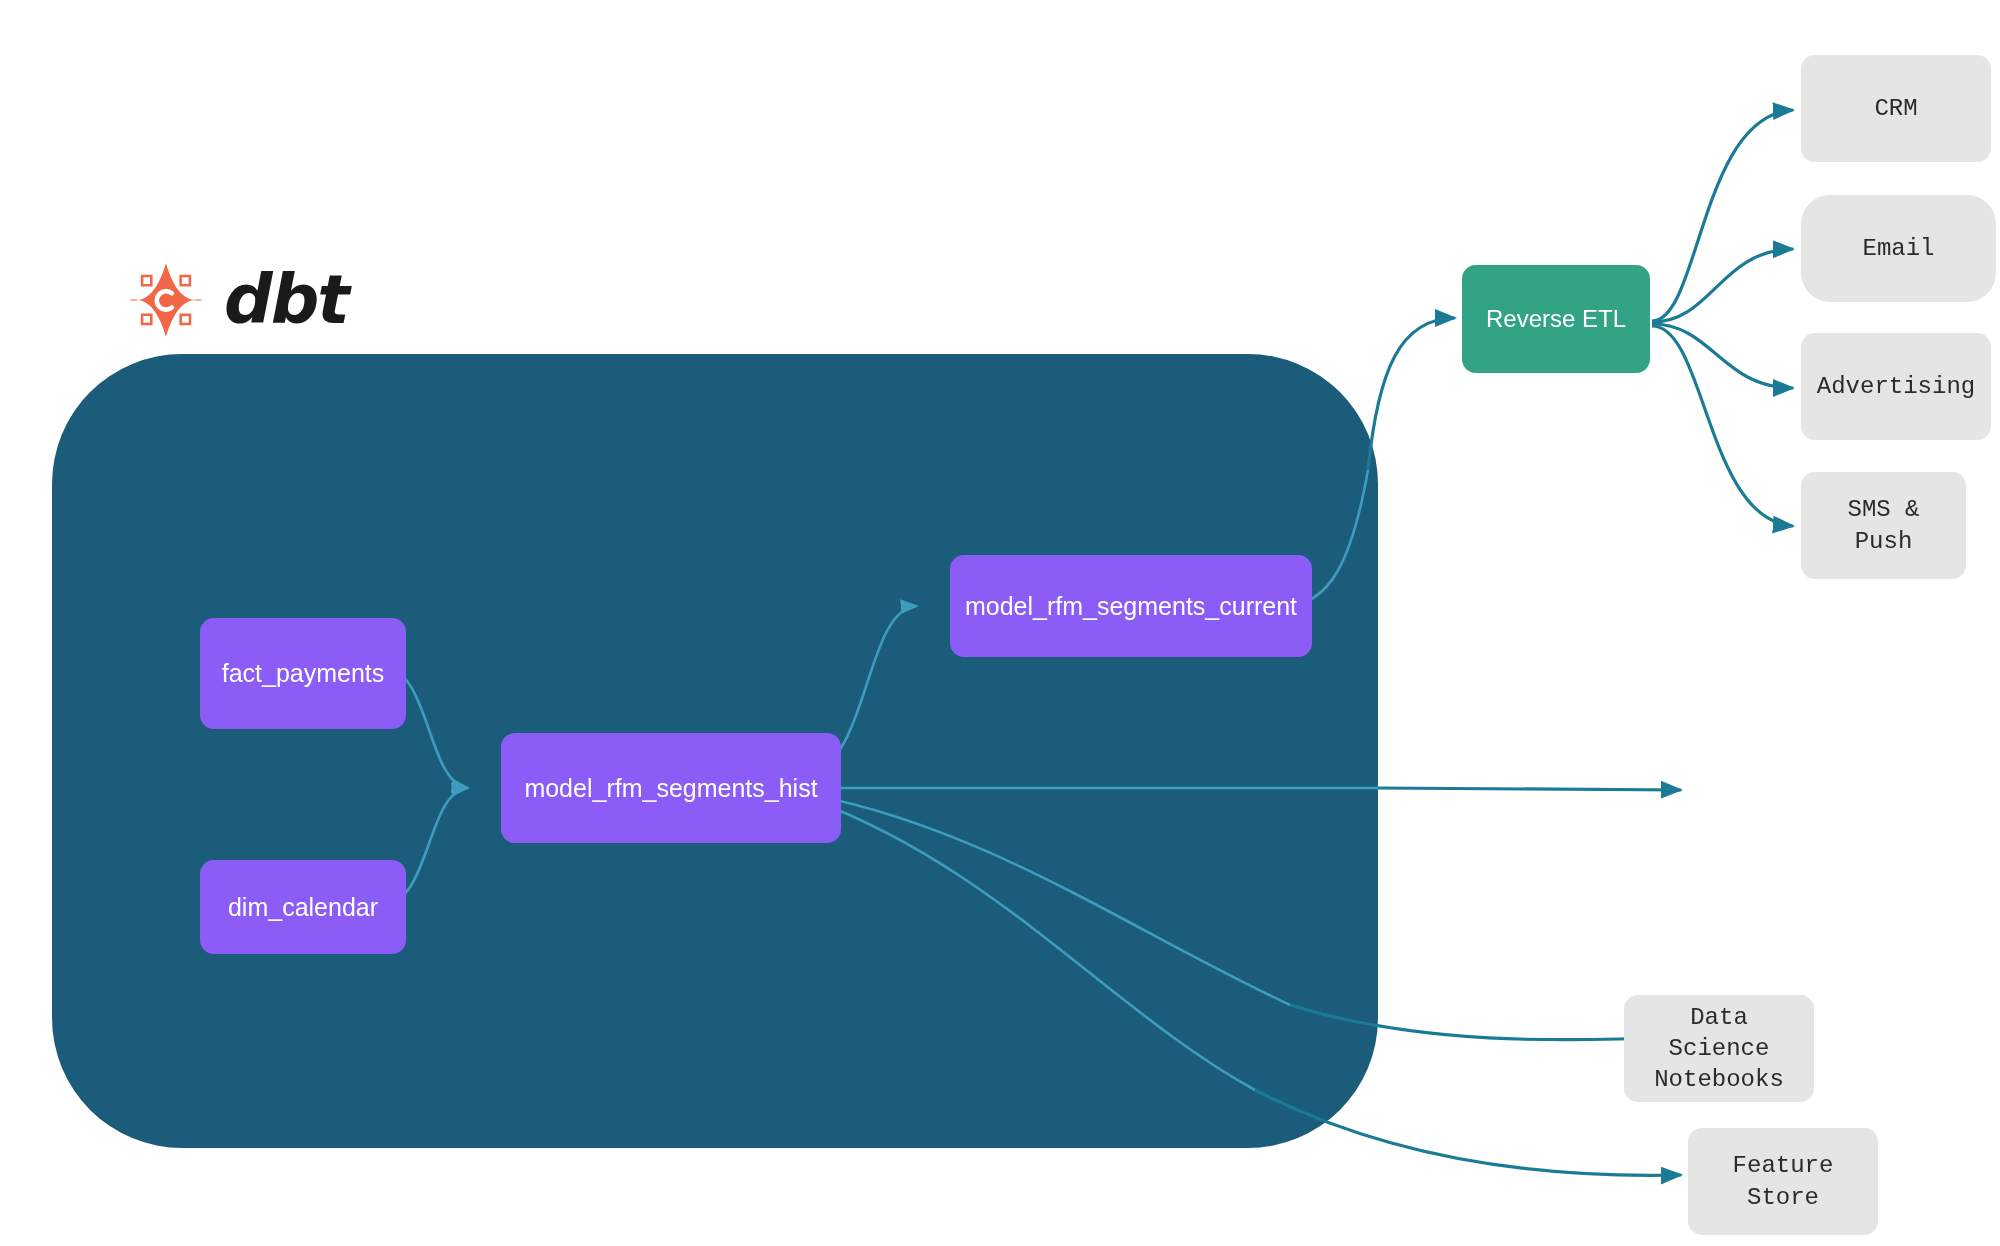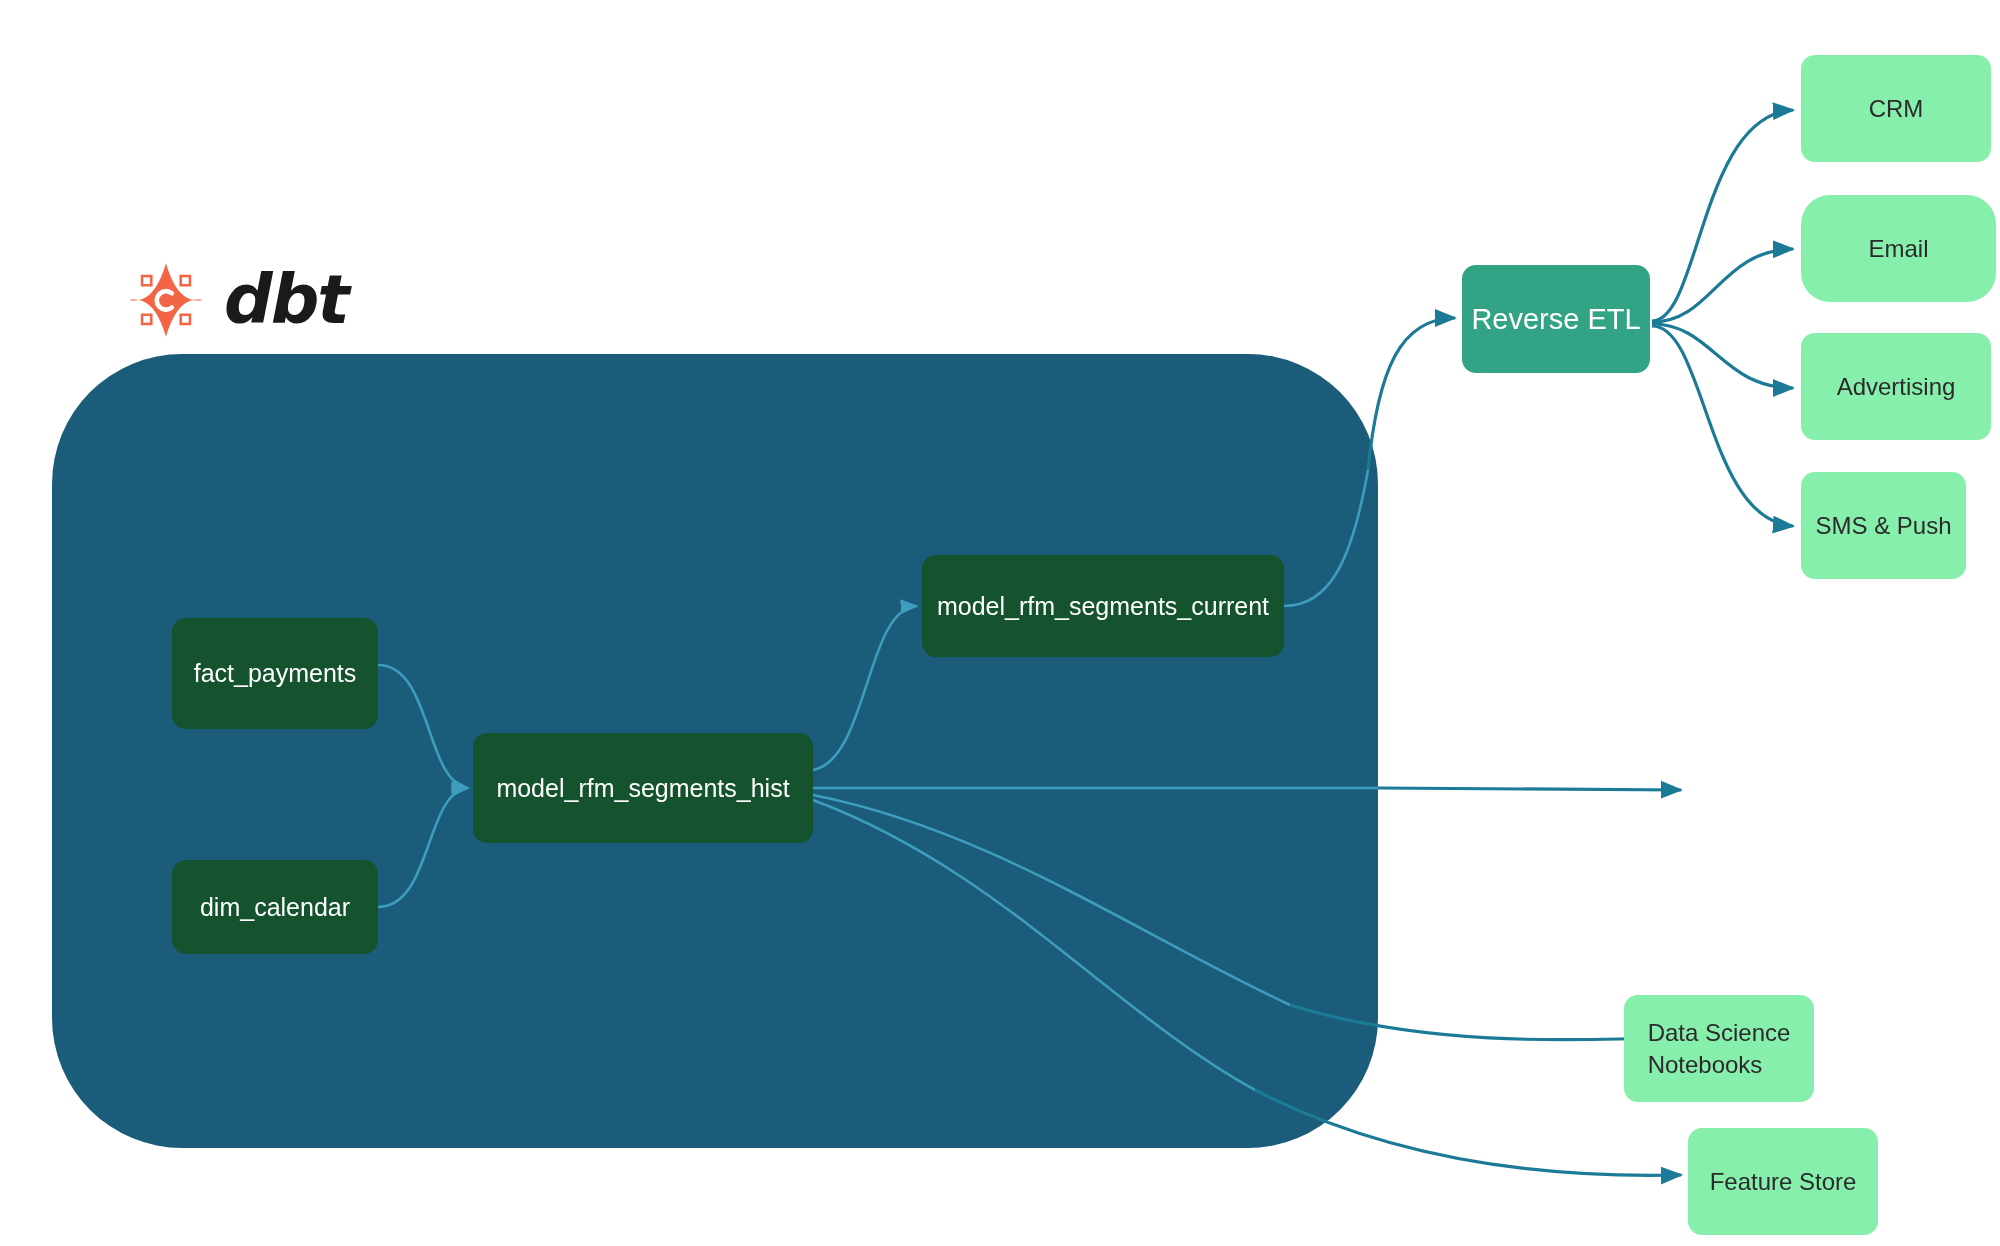--- a/index.html
+++ b/index.html
@@ -56,66 +56,68 @@
     width: 2000px; height: 1246px;
     pointer-events: none;
   }
   #edges-inner { z-index: 2; }
   #edges-outer { z-index: 4; }
 
   
   .node {
     position: absolute;
     z-index: 3;
-    background: #14532d;
+    background: #8b5cf6;
     border-radius: 14px;
     color: #ffffff;
     font-size: 25px;
     display: flex;
     align-items: center;
     justify-content: center;
     text-align: center;
     box-sizing: border-box;
     padding: 0 22px;
+    margin-left: 28px;
   }
   #node-fact-payments     { left: 172px; top: 618px; width: 206px; height: 111px; }
   #node-dim-calendar      { left: 172px; top: 860px; width: 206px; height: 94px; }
   #node-rfm-hist          { left: 473px; top: 733px; width: 340px; height: 110px; }
   #node-rfm-current       { left: 922px; top: 555px; width: 362px; height: 102px; }
 
   
   #node-reverse-etl {
     position: absolute;
     z-index: 5;
     left: 1462px; top: 265px;
     width: 188px; height: 108px;
     background: #33A386;
     border-radius: 14px;
     color: #ffffff;
-    font-size: 29px;
+    font-size: 24px;
     display: flex;
     align-items: center;
     justify-content: center;
   }
 
   
   .dest {
     position: absolute;
     z-index: 5;
-    background: #86efac;
+    background: #e5e5e5;
     border-radius: 14px;
     color: #2b2b2b;
     font-size: 24px;
     display: flex;
     align-items: center;
     justify-content: center;
-    text-align: left;
+    text-align: center;
     line-height: 1.3;
     box-sizing: border-box;
     padding: 0 14px;
+    font-family: Liberation Mono, monospace;
   }
   #dest-crm          { left: 1801px; top: 55px;   width: 190px; height: 107px; }
   #dest-email        { left: 1801px; top: 195px;  width: 195px; height: 107px; border-radius: 29px; }
   #dest-advertising  { left: 1801px; top: 333px;  width: 190px; height: 107px; }
   #dest-sms-push     { left: 1801px; top: 472px;  width: 165px; height: 107px; }
   #dest-bi           { left: 1688px; top: 737px;  width: 190px; height: 107px; }
   #dest-ds-notebooks { left: 1624px; top: 995px;  width: 190px; height: 107px; }
   #dest-feature-store{ left: 1688px; top: 1128px; width: 190px; height: 107px; }
 </style>
 </head>

